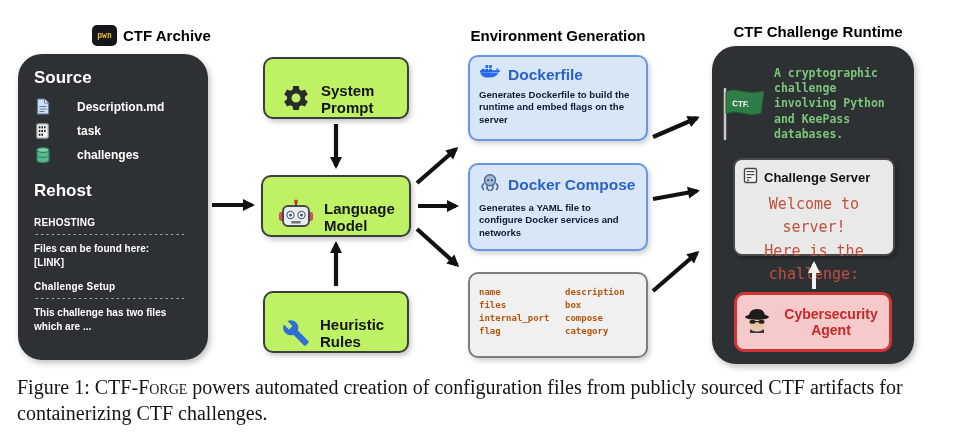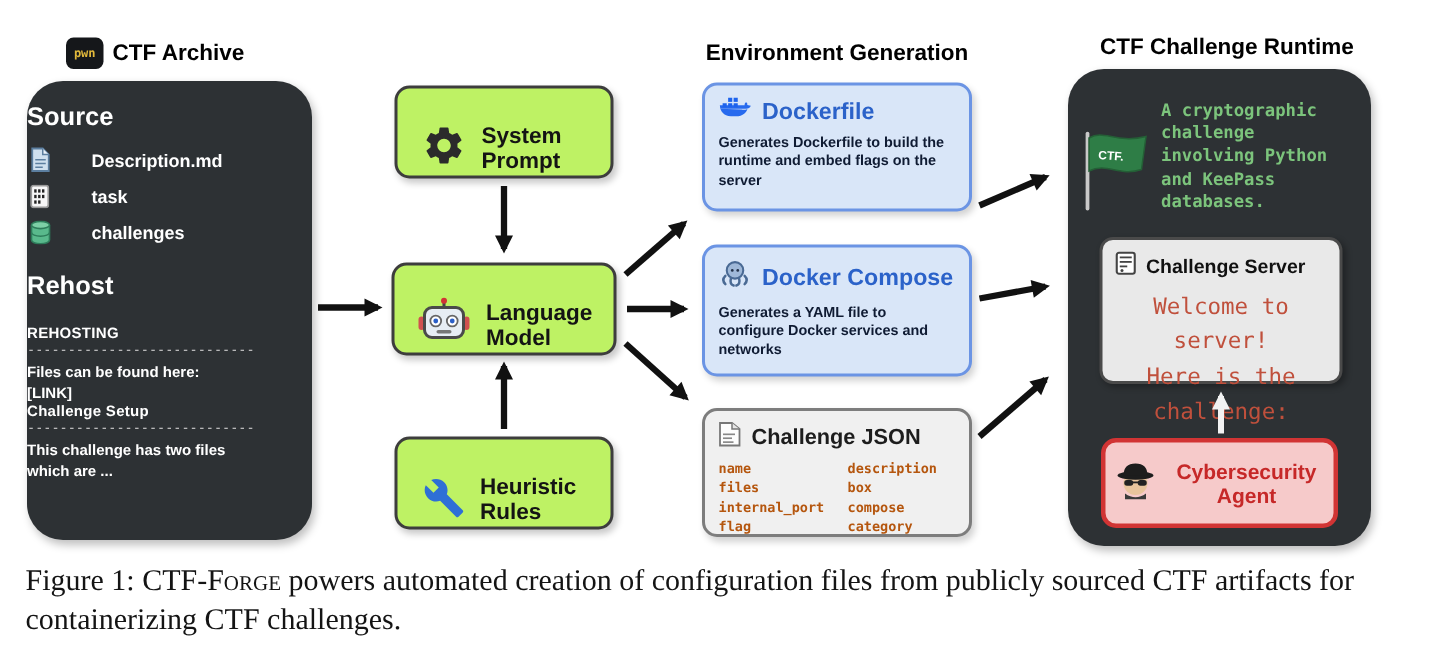--- a/index.html
+++ b/index.html
@@ -3,34 +3,34 @@
 <meta charset="utf-8">
 <style>
   html,body{margin:0;padding:0;background:#fff;}
   .fig{position:relative;width:960px;height:434px;background:#fff;font-family:"Liberation Sans",sans-serif;overflow:hidden;}
   .arrows{position:absolute;left:0;top:0;z-index:5;pointer-events:none;}
   .arrows line{stroke:#111;stroke-width:4.2;}
   .arrows line.white{stroke:#f2f2f2;stroke-width:4;}
 
   .hdr{position:absolute;font-weight:bold;font-size:15px;color:#000;}
   .archive-hdr{left:44px;top:25px;display:flex;align-items:center;gap:6px;}
-  .pwn-badge{display:inline-flex;align-items:center;justify-content:center;width:25px;height:21px;background:#15171a;border-radius:5px;color:#e2b93b;font-size:8px;font-weight:bold;font-family:"DejaVu Sans Mono",monospace;}
+  .pwn-badge{display:inline-flex;align-items:center;justify-content:center;width:25px;height:21px;background:#15171a;border-radius:5px;color:#e2b93b;font-size:8px;font-weight:bold;font-family:"DejaVu Sans Mono",monospace;margin-left:48px;}
   .env-hdr{left:458px;top:27px;width:200px;text-align:center;}
   .runtime-hdr{left:718px;top:23px;width:200px;text-align:center;}
 
   .panel-dark{position:absolute;background:#2d3134;border-radius:24px;color:#fff;box-shadow:2px 3px 6px rgba(0,0,0,.25);}
-  .archive-panel{left:18px;top:54px;width:190px;height:306px;padding:12px 0;box-sizing:border-box;}
+  .archive-panel{left:18px;top:54px;width:190px;height:306px;padding:12px 16px;box-sizing:border-box;}
   .src-title{font-size:17px;font-weight:bold;margin:2px 0 10px;}
   .rehost-title{font-size:17px;font-weight:bold;margin:18px 0 16px;}
   .file-row{display:flex;align-items:center;gap:26px;margin-bottom:8px;font-size:12px;font-weight:600;}
   .ic{display:inline-flex;width:17px;justify-content:center;}
   .sm-h{font-size:10px;font-weight:bold;letter-spacing:.2px;}
   .dash{font-size:9px;font-family:"DejaVu Sans Mono",monospace;color:#cfcfcf;line-height:1;margin:2px 0 3px;white-space:nowrap;overflow:hidden;}
   .sm{font-size:10px;font-weight:bold;line-height:1.35;}
-  .mt{}
+  .mt{margin-top:12px;}
 
   .pipebox{position:absolute;display:flex;align-items:flex-end;justify-content:center;gap:10px;background:#bef264;border:2.5px solid #3d3d3d;border-radius:10px;box-shadow:2px 3px 5px rgba(0,0,0,.22);box-sizing:border-box;}
   .pipebox .lbl{font-size:15px;font-weight:bold;color:#141414;line-height:1.18;}
   .lbl-narrow{width:70px;text-align:left;}
   #sysbox{left:263px;top:57px;width:146px;height:62px;}
   #lmbox{left:261px;top:175px;width:150px;height:62px;}
   #heurbox{left:263px;top:291px;width:146px;height:62px;}
 
   .envbox{position:absolute;left:468px;width:180px;border-radius:10px;box-sizing:border-box;padding:7px 9px;box-shadow:2px 3px 5px rgba(0,0,0,.18);}
   .envbox.blue{background:#d9e6f8;border:2.5px solid #6b94e4;}
@@ -211,32 +211,20 @@
             <circle cx="14" cy="9" r="1" fill="#24324a"></circle>
             <path d="M5 13q-3 3 0 6 M9 15q-1 4 2 5 M15 15q1 4-2 5 M19 13q3 3 0 6" fill="none" stroke="#4a6a94" stroke-width="1.8" stroke-linecap="round"></path>
           </svg>
       </span>
       <span>Docker Compose</span>
     </div>
     <div class="envbody">Generates a YAML file to configure Docker services and networks</div>
   </div>
 
   <div class="envbox gray" id="jsonbox">
-    <div class="envtitle dark-t">
-      <span>
-        <svg width="15" height="17" viewBox="0 0 15 17">
-            <path d="M1 1h8l5 4v11H1z" fill="#fdfdfd" stroke="#777" stroke-width="1.2"></path>
-            <path d="M9 1v4h5" fill="#e6e6e6" stroke="#777" stroke-width="1"></path>
-            <rect x="3" y="8" width="8" height="1.1" fill="#888"></rect>
-            <rect x="3" y="10.6" width="6" height="1.1" fill="#888"></rect>
-            <rect x="3" y="13.2" width="7" height="1.1" fill="#888"></rect>
-          </svg>
-      </span>
-      <span>Challenge JSON</span>
-    </div>
     <div class="jsonfields">
       <span>name</span>
       <span>description</span>
       <span>files</span>
       <span>box</span>
       <span>internal_port</span>
       <span>compose</span>
       <span>flag</span>
       <span>category</span>
     </div>

